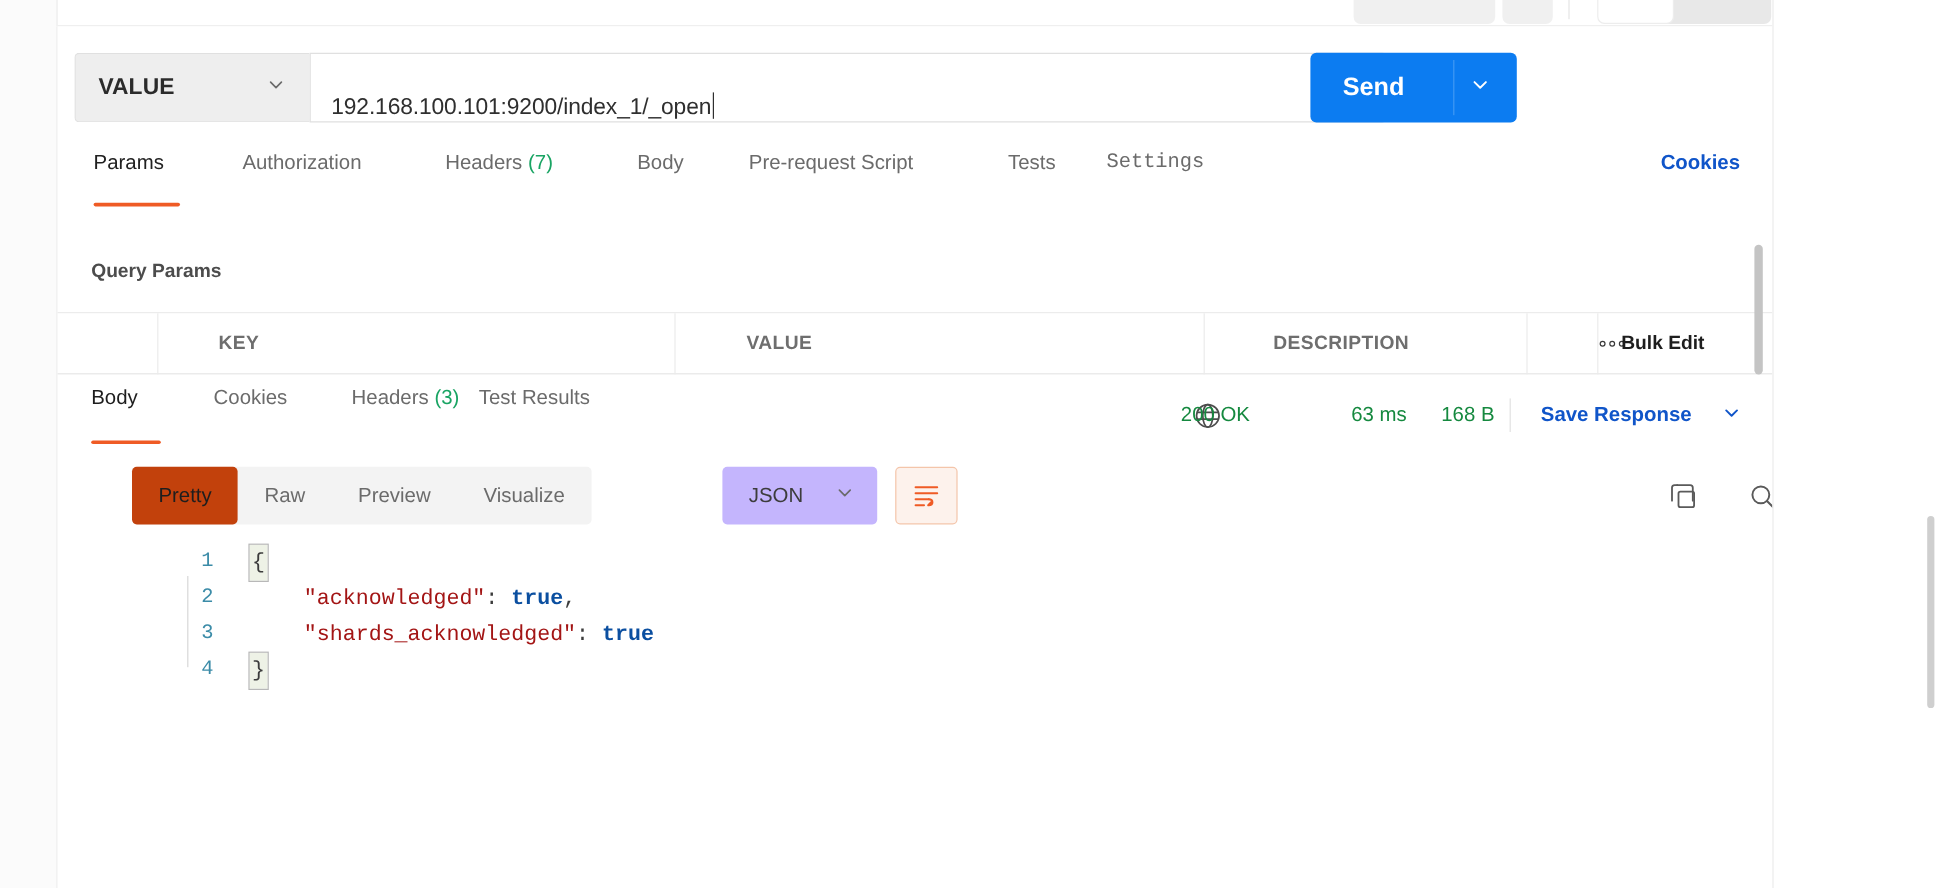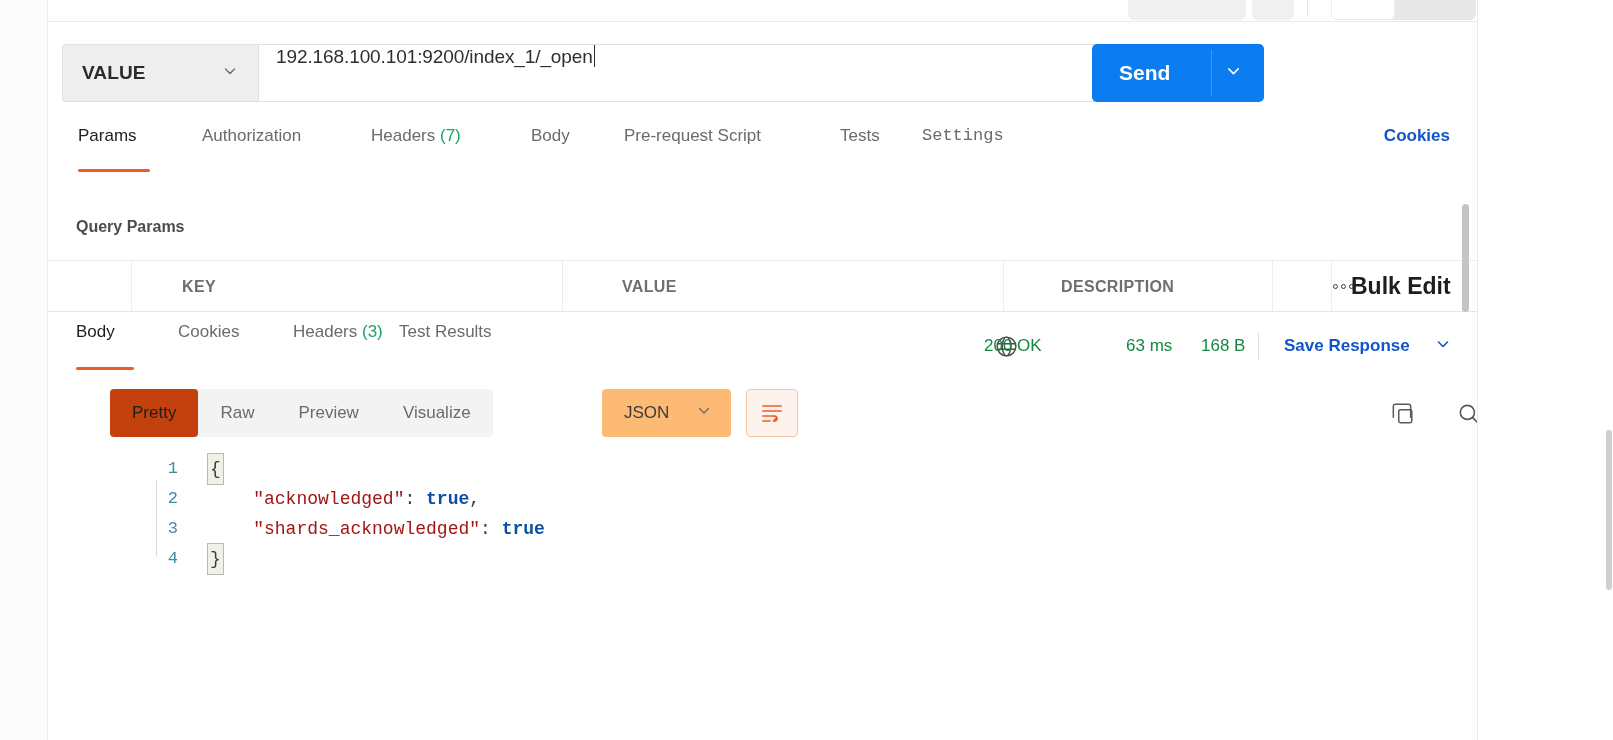--- a/index.html
+++ b/index.html
@@ -69,21 +69,21 @@
   }
   .method-caret {
     position: absolute; right: 19px; top: 50%; transform: translateY(-50%);
     color: #6b6b6b;
   }
   .url-box {
     position: absolute; left: 196px; top: 0; width: 898px; height: 58px;
     background: #ffffff;
     border: 1px solid #e0e0e0;
     border-radius: 0 4px 4px 0;
-    display: flex; align-items: flex-start; cursor: text;
+    display: flex; align-items: flex-end; cursor: text;
   }
   .url-text {
     margin-left: 17px; font-size: 19px; color: #2f2f2f;
     white-space: nowrap; letter-spacing: -.1px;
   }
   .caret-bar {
     display: inline-block; width: 1px; height: 22px;
     background: #2f2f2f; margin-left: 1px; vertical-align: -4px;
   }
   .send-btn {
@@ -134,21 +134,21 @@
   .qp-cell {
     position: absolute; top: 0; height: 51px;
     display: flex; align-items: center;
     font-size: 16px; color: #6e6e6e; font-weight: 700; letter-spacing: .35px;
   }
   .qp-vline {
     position: absolute; top: 0; width: 1px; height: 51px; background: #ececec;
   }
   .bulk-edit {
     position: absolute; top: 0; height: 51px; display: flex; align-items: center;
-    font-size: 23px; font-weight: 700; color: #1e1e1e; cursor: pointer;
+    font-size: 16px; font-weight: 700; color: #1e1e1e; cursor: pointer;
   }
   .dots-icon {
     position: absolute; top: 0; height: 51px; display: flex; align-items: center;
     gap: 3px; cursor: pointer;
   }
   .dots-icon i {
     width: 5px; height: 5px; border: 1px solid #3a3a3a; border-radius: 50%;
     display: block;
   }
 
@@ -191,21 +191,21 @@
   }
   .seg-item {
     display: flex; align-items: center; padding: 0 22px;
     font-size: 17px; color: #6b6b6b; cursor: pointer; white-space: nowrap;
   }
   .seg-item.active {
     background: #c2410c; color: #1e1e1e; border-radius: 4px;
   }
   .json-sel {
     position: absolute; left: 554px; top: 367px; width: 129px; height: 48px;
-    background: #fdba74; border-radius: 4px;
+    background: #c4b5fd; border-radius: 4px;
     display: flex; align-items: center; cursor: pointer;
   }
   .json-sel span {
     margin-left: 22px; font-size: 17px; color: #3c3c3c;
   }
   .json-sel .c { position: absolute; right: 18px; top: 50%; transform: translateY(-50%); color: #6b6b6b; }
   .wrap-btn {
     position: absolute; left: 698px; top: 367px; width: 52px; height: 48px;
     background: #fdf2ec; border: 1px solid #f4c5aa; border-radius: 4px;
     display: flex; align-items: center; justify-content: center; cursor: pointer;

